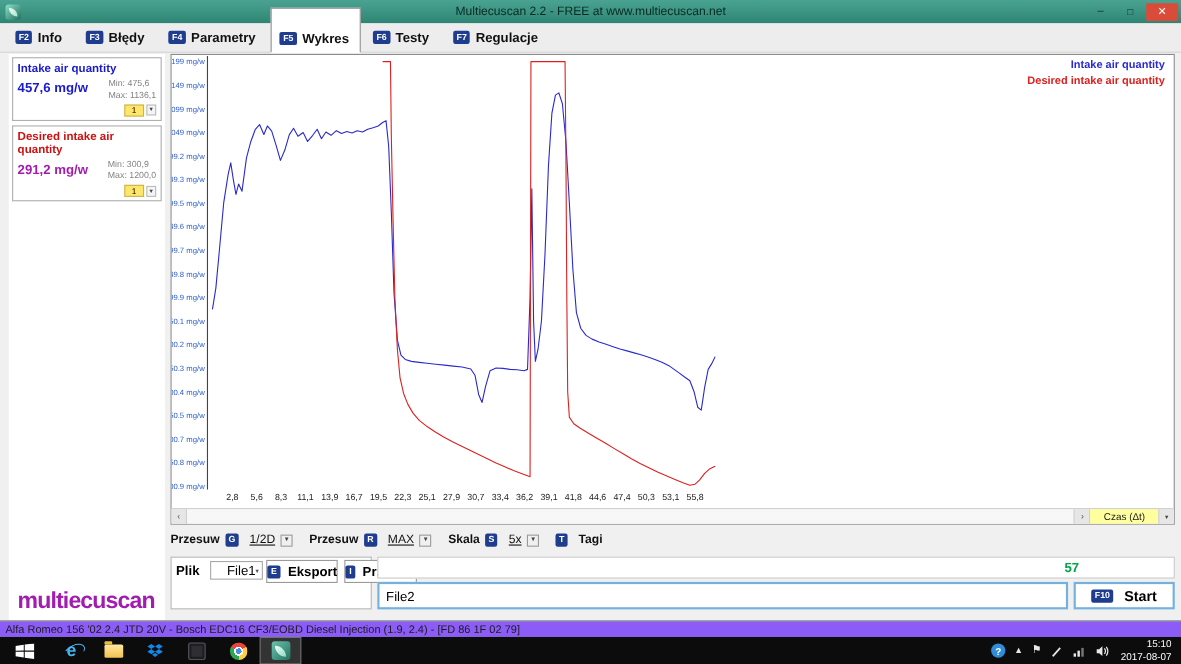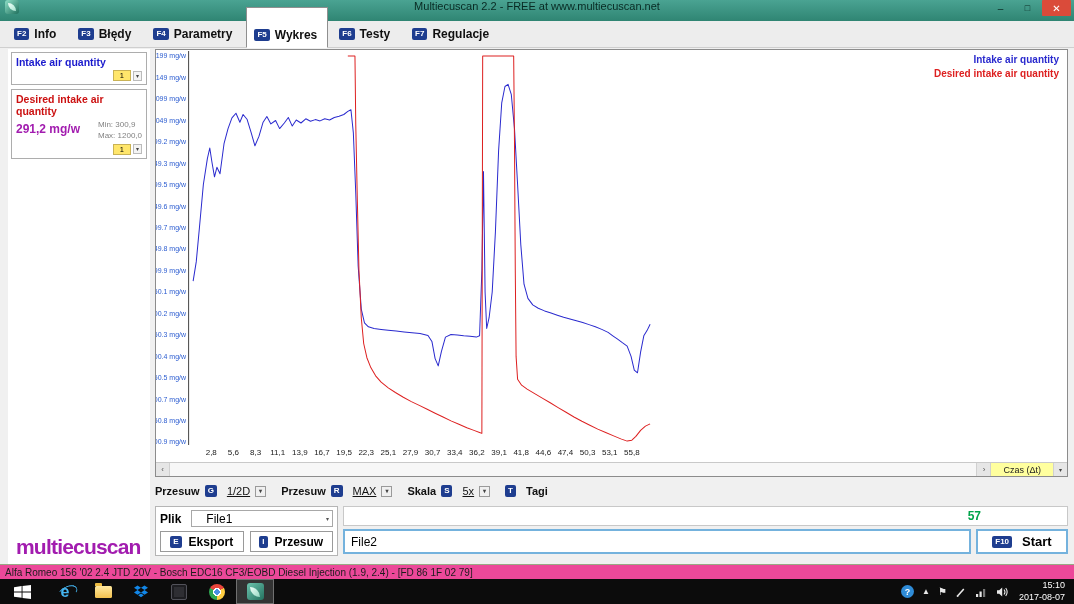--- a/index.html
+++ b/index.html
@@ -2,21 +2,21 @@
 <html><head>
 <meta charset="utf-8">
 <style>
   * { margin:0; padding:0; box-sizing:border-box; }
   html,body { width:1074px; height:604px; overflow:hidden; background:#f0f0f0;
               font-family:"Liberation Sans", sans-serif; }
   .window { width:1074px; height:604px; display:flex; flex-direction:column; }
 
   
   .titlebar { height:21px; background:linear-gradient(#4aa392,#2f8573); display:flex;
-              padding:0 3px; position:relative; flex:none; }
+              align-items:center; padding:0 3px; position:relative; flex:none; }
   .app-icon { width:14px; height:14px; border-radius:3px; margin-left:2px;
               background:linear-gradient(135deg,#8fe0c8,#1f6f5c); position:relative; z-index:2;}
   .app-icon::after{content:'';position:absolute;left:3px;top:3px;width:8px;height:8px;
               border-radius:0 8px 0 8px;background:linear-gradient(135deg,#f2fffa,#a8e4d0);}
   .titlebar-title { position:absolute; left:0; right:0; text-align:center; font-size:11px;
               color:#082a23; }
   .win-btns { margin-left:auto; display:flex; gap:2px; z-index:2; }
   .win-btn { width:25px; height:16px; display:flex; align-items:center; justify-content:center;
              font-size:10px; color:#0b2b24; }
   .win-btn.max { font-size:9px; }
@@ -70,42 +70,42 @@
   
   .controls-row { height:22px; display:flex; align-items:center; gap:5px; font-size:11px;
                   font-weight:bold; margin-top:3px; flex:none; color:#111; }
   .ctl-val { font-weight:normal; font-size:11px;text-decoration:underline; }
   .dd-btn { width:11px; height:11px; border:1px solid #9a9a9a; background:#f0f0f0; font-size:6px;
             line-height:9px; text-align:center; color:#444; margin-right:10px; }
 
   
   .file-area { display:flex; gap:5px; margin-top:4px; flex:none; }
   .file-left { width:183px; border:1px solid #b5b5b5; background:#fff; padding:2px 4px 3px 4px;
-               display:flex; flex-direction:column; gap:3px; }
+               display:flex; flex-direction:row; gap:3px; }
   .plik-row { display:flex; align-items:center; gap:10px; height:19px; }
   .plik-label { font-size:12px; font-weight:bold; }
   .file-select { flex:1; border:1px solid #a8a8a8; height:17px; display:flex; align-items:center;
                  justify-content:space-between; padding:0 3px 0 14px; font-size:12px; background:#fff; }
   .sel-arrow { font-size:6px; color:#555; }
   .fbtns { display:flex; gap:6px; }
   .fbtn { flex:1; border:1px solid #9a9a9a; background:#fff; height:21px; display:flex;
           align-items:center; justify-content:center; font-size:12px; font-weight:bold; gap:2px; }
   .file-right { flex:1; display:flex; flex-direction:column; gap:3px; }
   .counter-row { height:20px; background:#fff; border:1px solid #c8c8c8; display:flex;
                  align-items:center; justify-content:flex-end; padding-right:86px; font-size:12px;
                  font-weight:bold; color:#00a44a; }
   .input-row { display:flex; gap:5px; height:25px; }
   .file-input { flex:1; border:2px solid #74b2dd; font-size:12px; padding:0 6px;
                 font-family:"Liberation Sans",sans-serif; color:#000; outline:none; }
   .start-btn { width:92px; border:2px solid #74b2dd; background:#fff; display:flex;
                align-items:center; justify-content:center; gap:5px; font-size:13px;
                font-weight:bold; font-family:"Liberation Sans",sans-serif; }
 
   
-  .statusbar { height:15px; background:#ec4899; border-top:1px solid #98a884; display:flex;
+  .statusbar { height:15px; background:#8b5cf6; border-top:1px solid #98a884; display:flex;
                align-items:center; padding-left:5px; font-size:10px; color:#1c1c1c; flex:none; }
   .taskbar { height:25px; background:#0c0c0c; display:flex; align-items:center; flex:none; }
   .start-area { width:46px; height:100%; display:flex; align-items:center; justify-content:center; }
   .task-item { width:38px; height:100%; display:flex; align-items:center; justify-content:center;
                position:relative; }
   .task-item.active { background:rgba(255,255,255,0.16); outline:1px solid rgba(255,255,255,0.3);
                       outline-offset:-1px; }
   .ie { color:#45b6f2; font-size:16px; font-weight:bold; position:relative; line-height:1; }
   .ie::before { content:''; position:absolute; width:18px; height:10px; border:1.5px solid #45b6f2;
                 border-radius:50%; border-left-color:transparent; border-bottom-color:transparent;
@@ -169,20 +169,27 @@
       <span class="kc">F7</span>
       <span>Regulacje</span>
     </div>
   </div>
 
   <div class="main">
 
     <div class="left-panel">
       <div class="param-box">
         <div class="p-name" style="color: rgb(26, 26, 205);">Intake air quantity</div>
+        <div class="p-mid">
+          <div class="p-value" style="color: rgb(26, 26, 205);">457,6 mg/w</div>
+          <div class="p-minmax">
+            <div>Min: 475,6</div>
+            <div>Max: 1136,1</div>
+          </div>
+        </div>
         <div class="p-badges">
           <span class="badge">1</span>
           <span class="badge-dd">▾</span>
         </div>
       </div>
       <div class="param-box">
         <div class="p-name" style="color: rgb(204, 17, 17);">Desired intake air quantity</div>
         <div class="p-mid">
           <div class="p-value" style="color: #a21caf;">291,2 mg/w</div>
           <div class="p-minmax">

